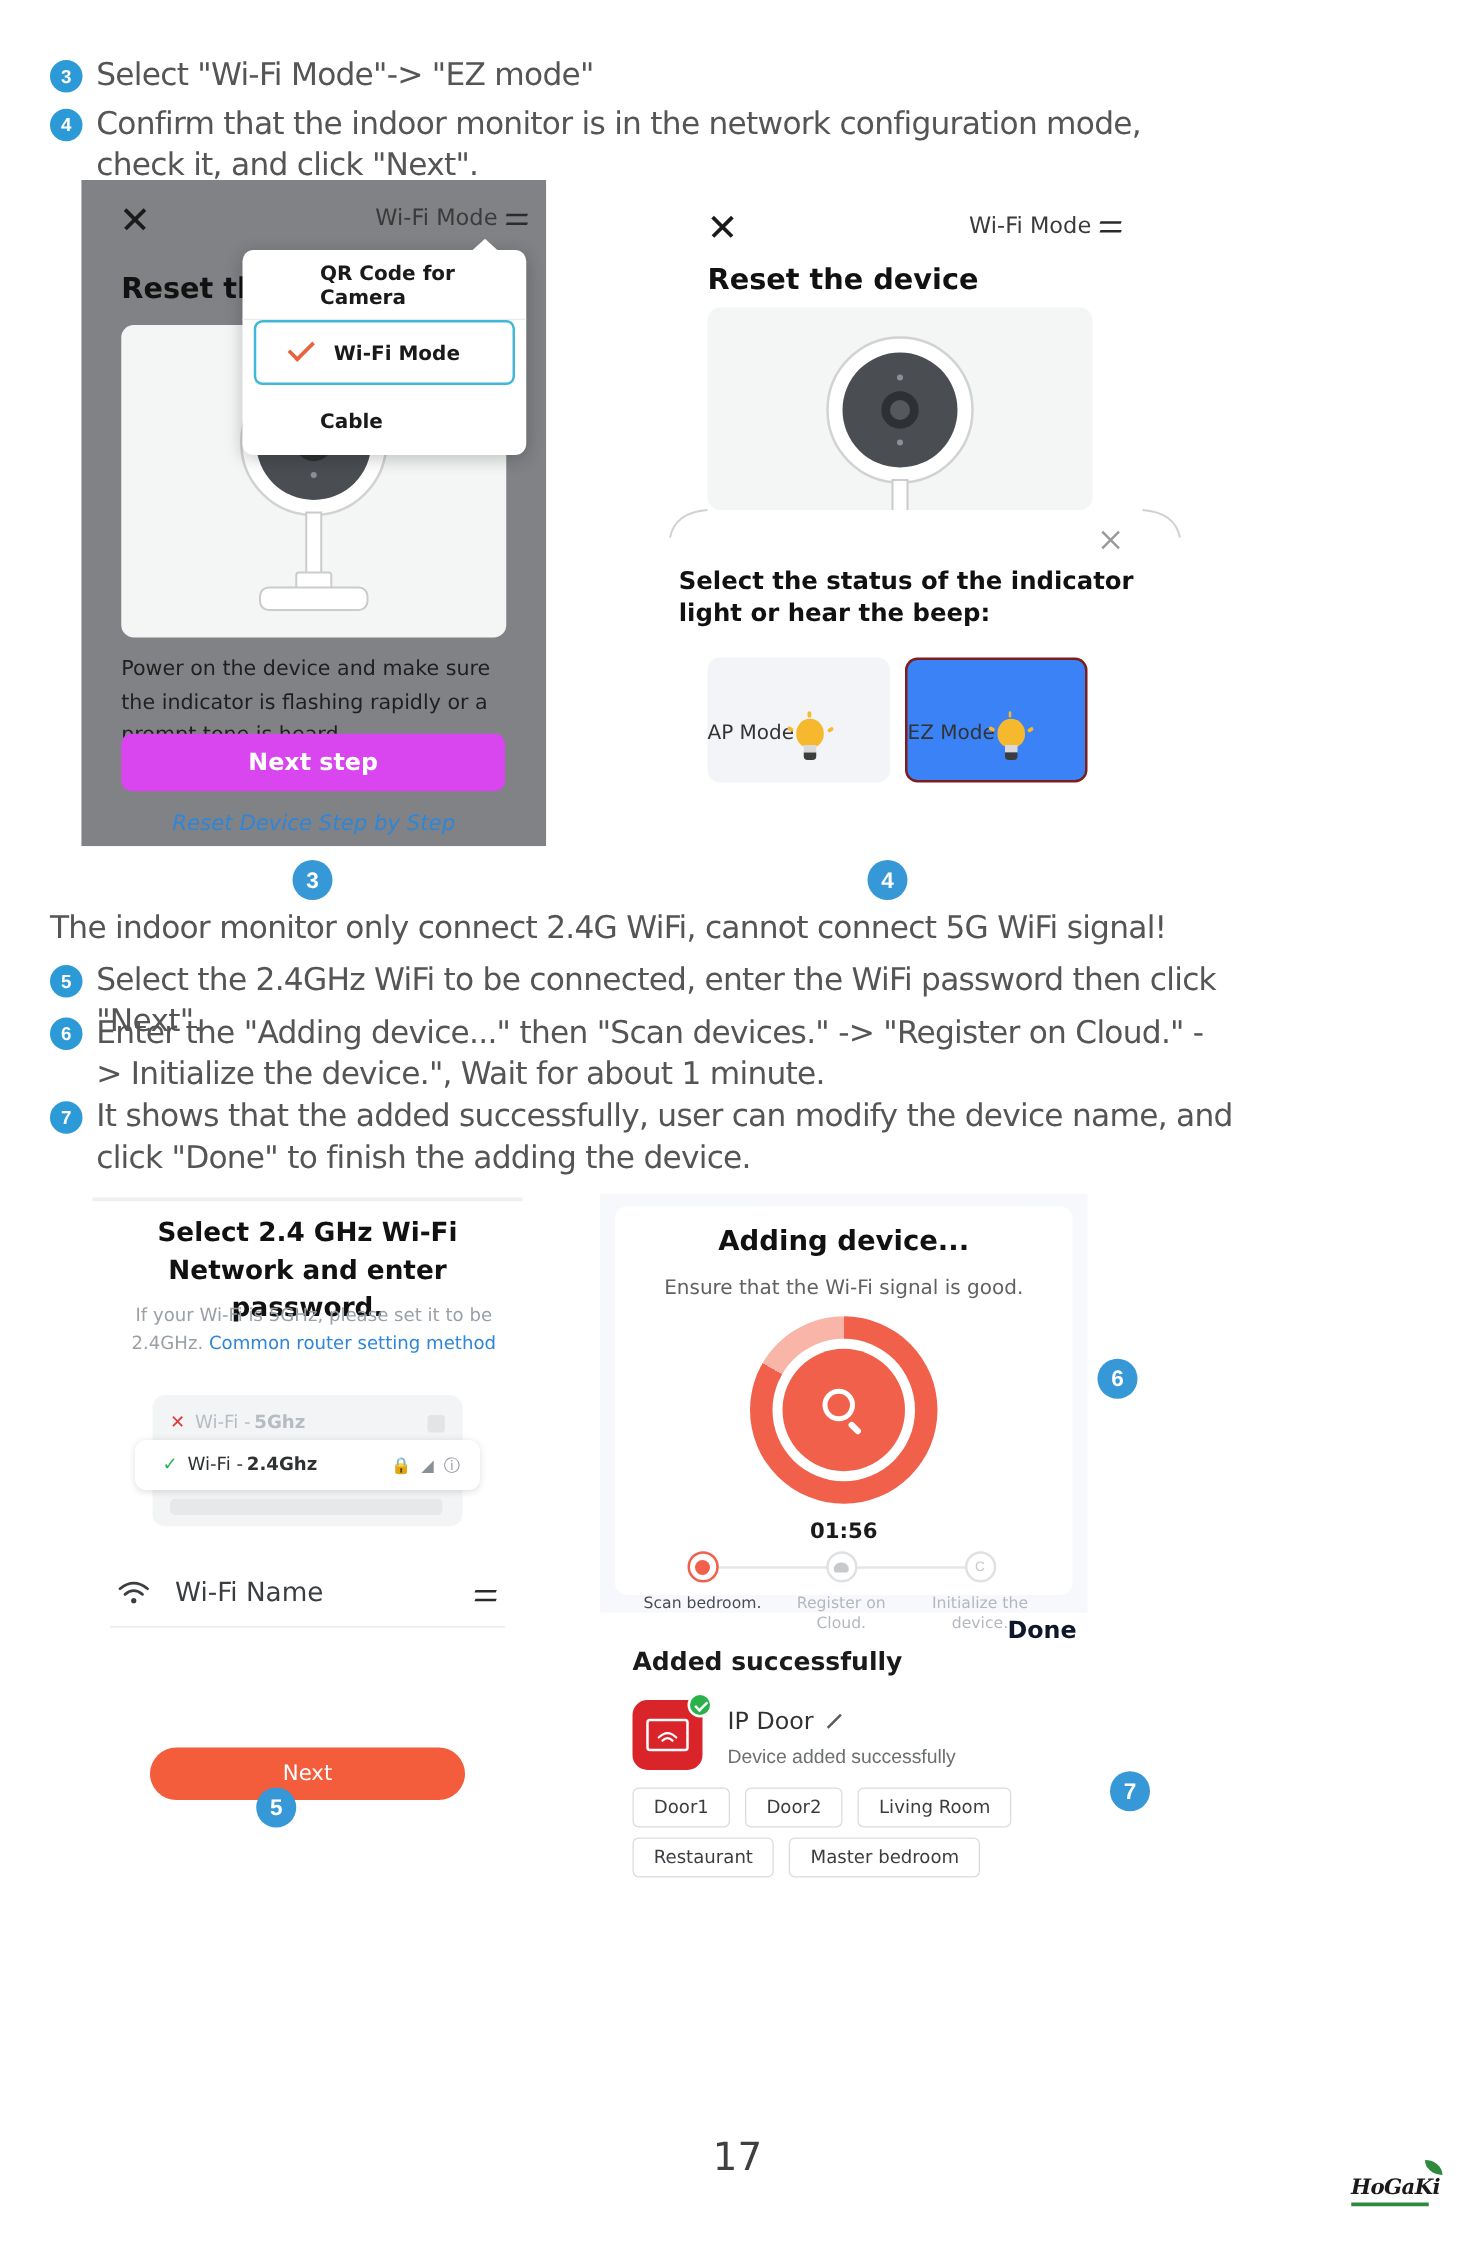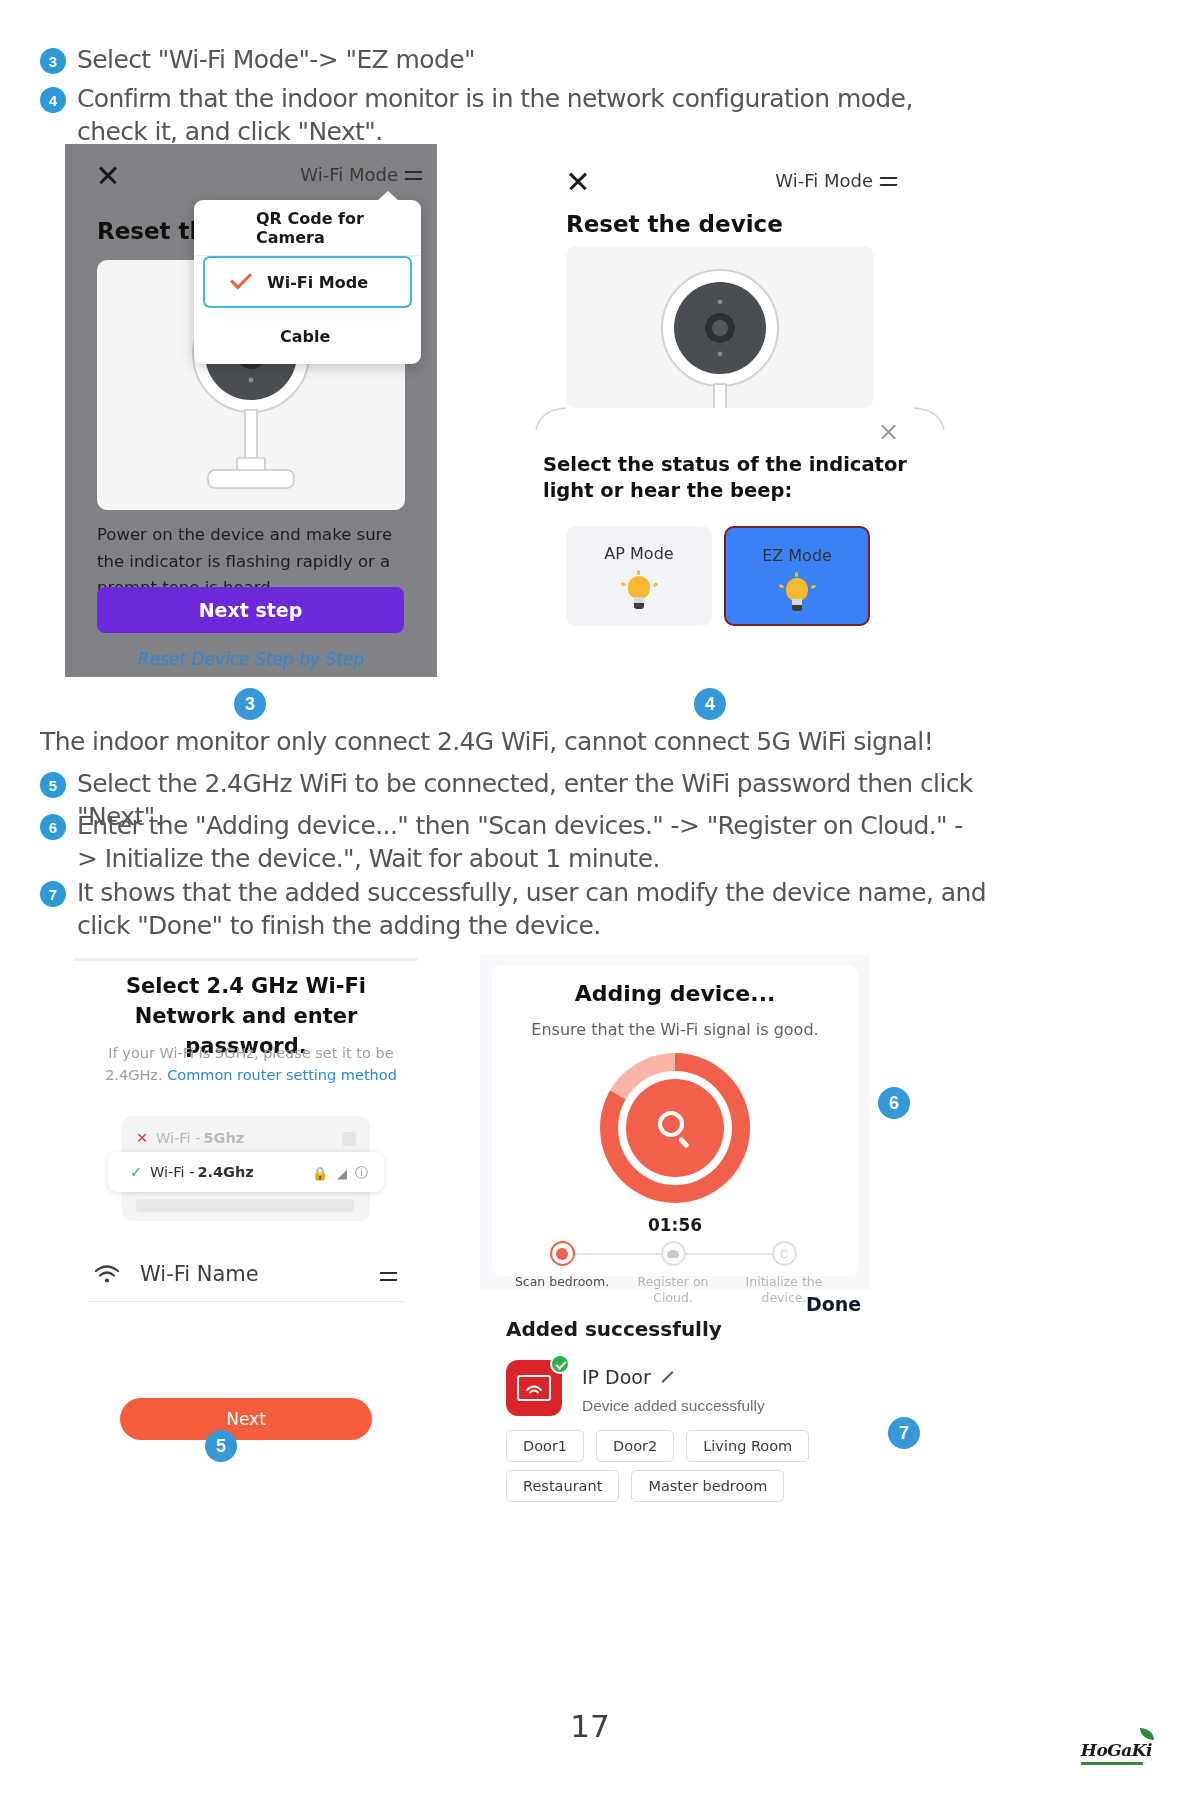--- a/index.html
+++ b/index.html
@@ -91,21 +91,21 @@
   }
   .cam-graphic { position:absolute; left:50%; top: 22px; transform: translateX(-50%); }
   .ph-desc {
     position: absolute; left: 32px; top: 378px; width: 300px;
     font-size: 16.5px; line-height: 1.62; color: #1f1f1f;
     font-family: "DejaVu Sans", sans-serif;
   }
   .ph-btn {
     position: absolute; left: 32px; top: 443px;
     width: 307px; height: 46px; border-radius: 8px;
-    background: #6d28d9; color: #ffffff;
+    background: #d946ef; color: #ffffff;
     font-size: 19px; font-weight: bold;
     display: flex; align-items: center; justify-content: center;
     font-family: "DejaVu Sans", sans-serif;
   }
   .ph-link {
     position: absolute; left: 0; right: 0; top: 505px;
     text-align: center; font-size: 17px; color: #2f86d8;
     font-family: "DejaVu Sans", sans-serif;
     font-style: italic;
   }
@@ -120,21 +120,21 @@
     content:""; position:absolute; right: 22px; top:-9px;
     border-left: 11px solid transparent; border-right: 11px solid transparent;
     border-bottom: 10px solid #ffffff;
   }
   .dd-item {
     height: 56px; display:flex; align-items:center;
     font-size: 16px; font-weight: bold; color: #1a1a1a;
     font-family: "DejaVu Sans", sans-serif;
     border-bottom: 1px solid #ececec; padding-left: 62px; position: relative;
   }
-  .dd-item:last-child { border-bottom: none; margin-left: 24px; }
+  .dd-item:last-child { border-bottom: none; }
   .dd-item.sel {
     border: 2px solid #41b8d8; border-radius: 7px;
     margin: 0 9px; height: 52px;
   }
   .dd-check {
     position:absolute; left: 26px; top: 50%; margin-top:-9px;
     width: 20px; height: 11px;
     border-left: 3px solid #e8643c; border-bottom: 3px solid #e8643c;
     transform: rotate(-45deg);
   }
@@ -171,21 +171,21 @@
   .p4-xsmall::before { transform: rotate(45deg); }
   .p4-xsmall::after  { transform: rotate(-45deg); }
   .p4-sub {
     position:absolute; left: 13px; top: 294px; width: 370px;
     font-size: 19.5px; font-weight: bold; line-height: 1.32; color: #111111;
     font-family: "DejaVu Sans", sans-serif;
   }
   .mode-card {
     position:absolute; top: 368px; width: 146px; height: 100px;
     border-radius: 10px; background: #f2f4f7;
-    display:flex; flex-direction:column; align-items:center;
+    display:flex; flex-direction:row; align-items:center;
     padding-top: 18px;
   }
   .mode-card.ap { left: 36px; }
   .mode-card.ez { left: 194px; border: 2px solid #7f1d1d; background:#3b82f6; }
   .mode-lbl {
     font-size: 16px; color: #333333; font-family:"DejaVu Sans", sans-serif;
   }
   .bulb { margin-top: 13px; width: 26px; height: 34px; position: relative; }
   .bulb .glass {
     position:absolute; left: 2px; top: 0; width: 22px; height: 23px;

